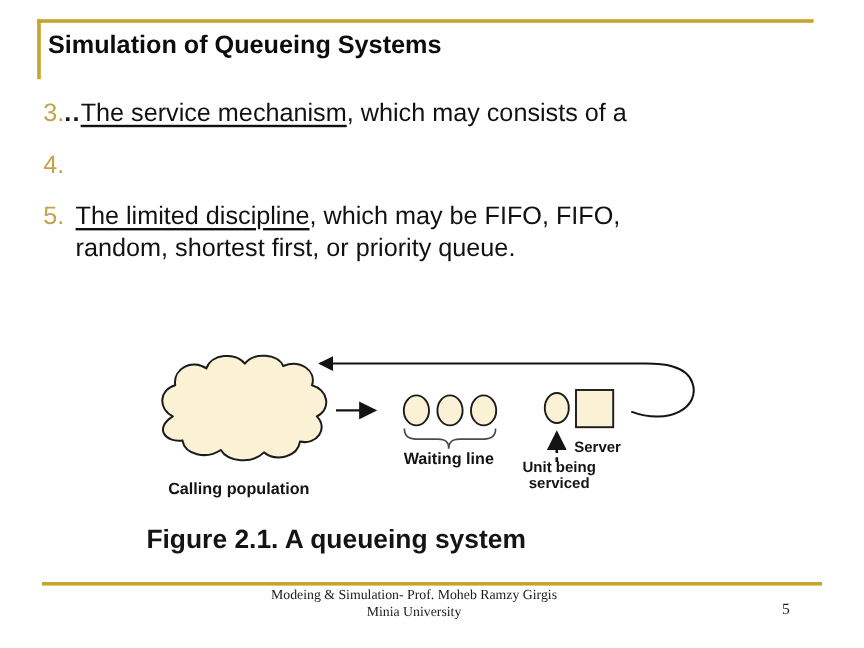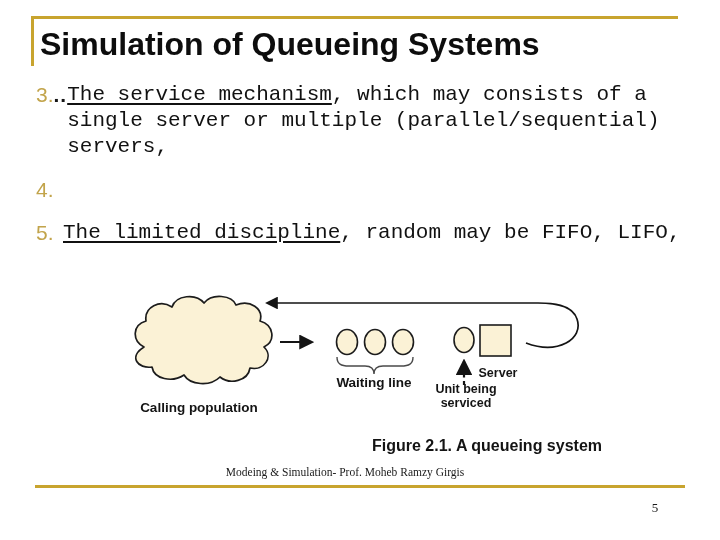--- a/index.html
+++ b/index.html
@@ -6,44 +6,44 @@
   body{
     width:720px;height:540px;position:relative;background:#ffffff;
     font-family:"Liberation Sans",sans-serif;overflow:hidden;
   }
   
   .top-border{position:absolute;left:31px;top:16px;width:647px;height:3px;background:#C8A42F;}
   .left-border{position:absolute;left:31px;top:16px;width:3px;height:50px;background:#C8A42F;}
 
   .slide-title{
     position:absolute;left:40px;top:26px;width:660px;
-    font-size:32px;font-weight:bold;color:#0d0d0d;letter-spacing:0px;
+    font-size:21px;font-weight:bold;color:#0d0d0d;letter-spacing:0px;
   }
 
   .numbered-list{position:absolute;left:36px;top:82px;width:668px;color:#111;}
   .list-item{display:flex;margin-bottom:17px;}
   .list-item .marker{
     min-width:27px;flex:0 0 auto;font-size:21px;line-height:26px;color:#C2A44B;
   }
   .list-item .marker .dots{color:#161616;letter-spacing:1px;font-weight:bold;}
-  .list-item .text{font-size:21px;line-height:26px;color:#111;font-family:Liberation Mono, monospace;}
+  .list-item .text{font-size:21px;line-height:26px;color:#111;}
   .list-item u{text-decoration:underline;text-underline-offset:3px;text-decoration-thickness:1.5px;}
 
   .figure-wrap{position:absolute;left:110px;top:285px;width:480px;height:148px;}
   .figure-wrap svg{display:block;}
   .fig-label{font-family:"Liberation Sans",sans-serif;font-weight:bold;fill:#141414;}
 
   .figure-caption{
-    position:absolute;left:122px;top:437px;width:480px;text-align:right;
-    font-size:16px;font-weight:bold;color:#141414;
+    position:absolute;left:122px;top:437px;width:480px;text-align:left;
+    font-size:22px;font-weight:bold;color:#141414;
   }
 
   .footer-divider{position:absolute;left:35px;top:485px;width:650px;height:3px;background:#C8A42F;}
   .footer-credits{
-    position:absolute;left:20px;top:466px;width:650px;text-align:center;
+    position:absolute;left:20px;top:490px;width:650px;text-align:center;
     font-family:"Liberation Serif",serif;font-size:11.5px;line-height:13.5px;color:#1a1a1a;
   }
   .page-number{
     position:absolute;left:640px;top:500px;width:30px;text-align:center;
     font-family:"Liberation Serif",serif;font-size:13px;color:#1a1a1a;
   }
 </style>
 </head>
 <body>
 
@@ -51,32 +51,32 @@
 <div class="left-border"></div>
 
 <div class="slide-title">Simulation of Queueing Systems</div>
 
 <div class="numbered-list">
 
   <div class="list-item">
     <span class="marker"><span>3.</span><span class="dots">..</span></span>
     <span class="text">
       <u>The service mechanism</u><span>, which may consists of a</span><br>
-      <span>single server or multiple (parallel/sequential) servers,</span>
     </span>
   </div>
 
   <div class="list-item">
     <span class="marker"><span>4.</span><span class="dots"></span></span>
   </div>
 
   <div class="list-item">
     <span class="marker"><span>5.</span><span class="dots"></span></span>
     <span class="text">
-      <u>The limited discipline</u><span>, random may be FIFO, LIFO,</span><br>
+      <u>The limited discipline</u><span>, which may be FIFO, FIFO,</span><br>
+      <span>random, shortest first, or priority queue.</span>
     </span>
   </div>
 
 </div>
 
 <div class="figure-wrap">
   <svg width="480" height="148" viewBox="0 0 480 148">
     <defs>
       <marker id="arr" viewBox="0 0 10 10" refX="8.5" refY="5" markerWidth="7.5" markerHeight="7.5" orient="auto">
         <path d="M0,0 L10,5 L0,10 z" fill="#141414"></path>
@@ -108,15 +108,16 @@
     <text class="fig-label" x="388" y="92" font-size="12.5" text-anchor="middle">Server</text>
   </svg>
 </div>
 
 <div class="figure-caption">Figure 2.1. A queueing system</div>
 
 <div class="footer-divider"></div>
 
 <div class="footer-credits">
   <div>Modeing &amp; Simulation- Prof. Moheb Ramzy Girgis</div>
+  <div>Minia University</div>
 </div>
 
 <div class="page-number">5</div>
 
 </body></html>

